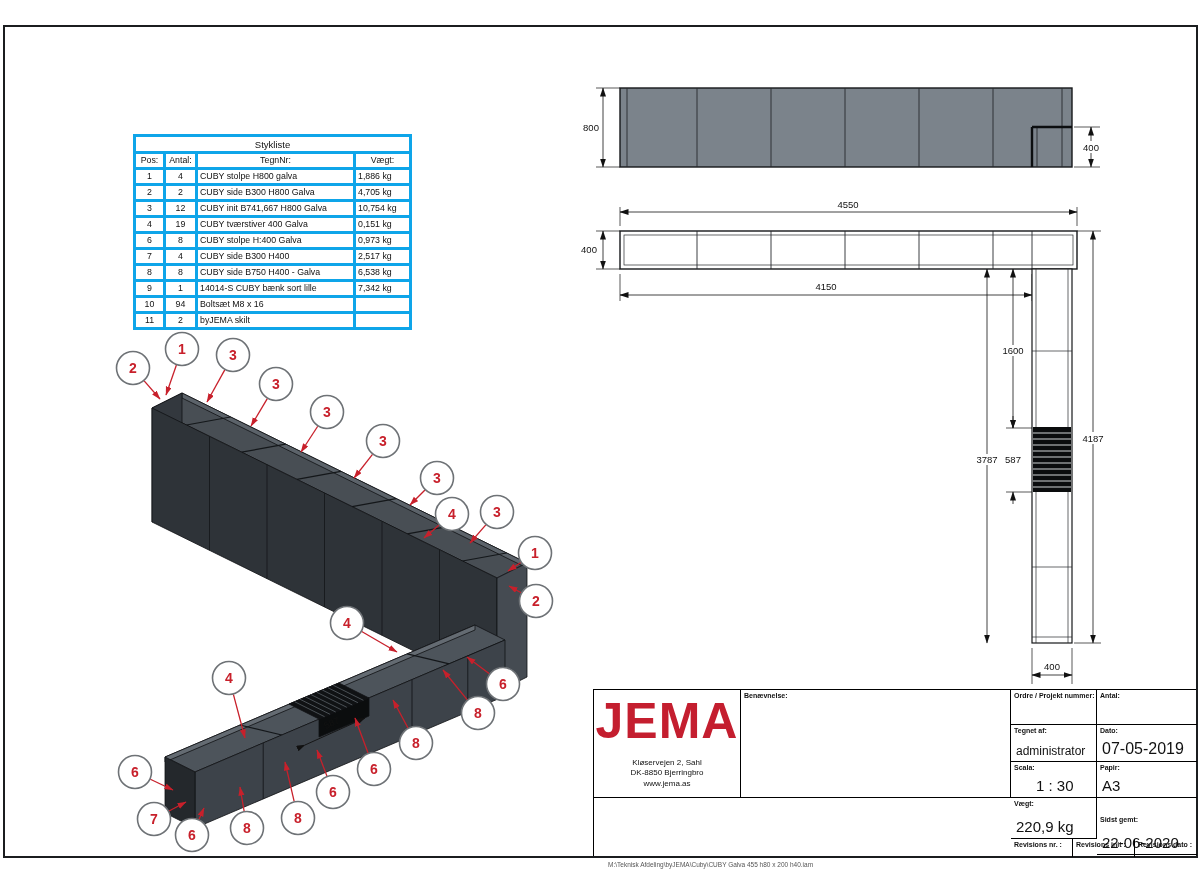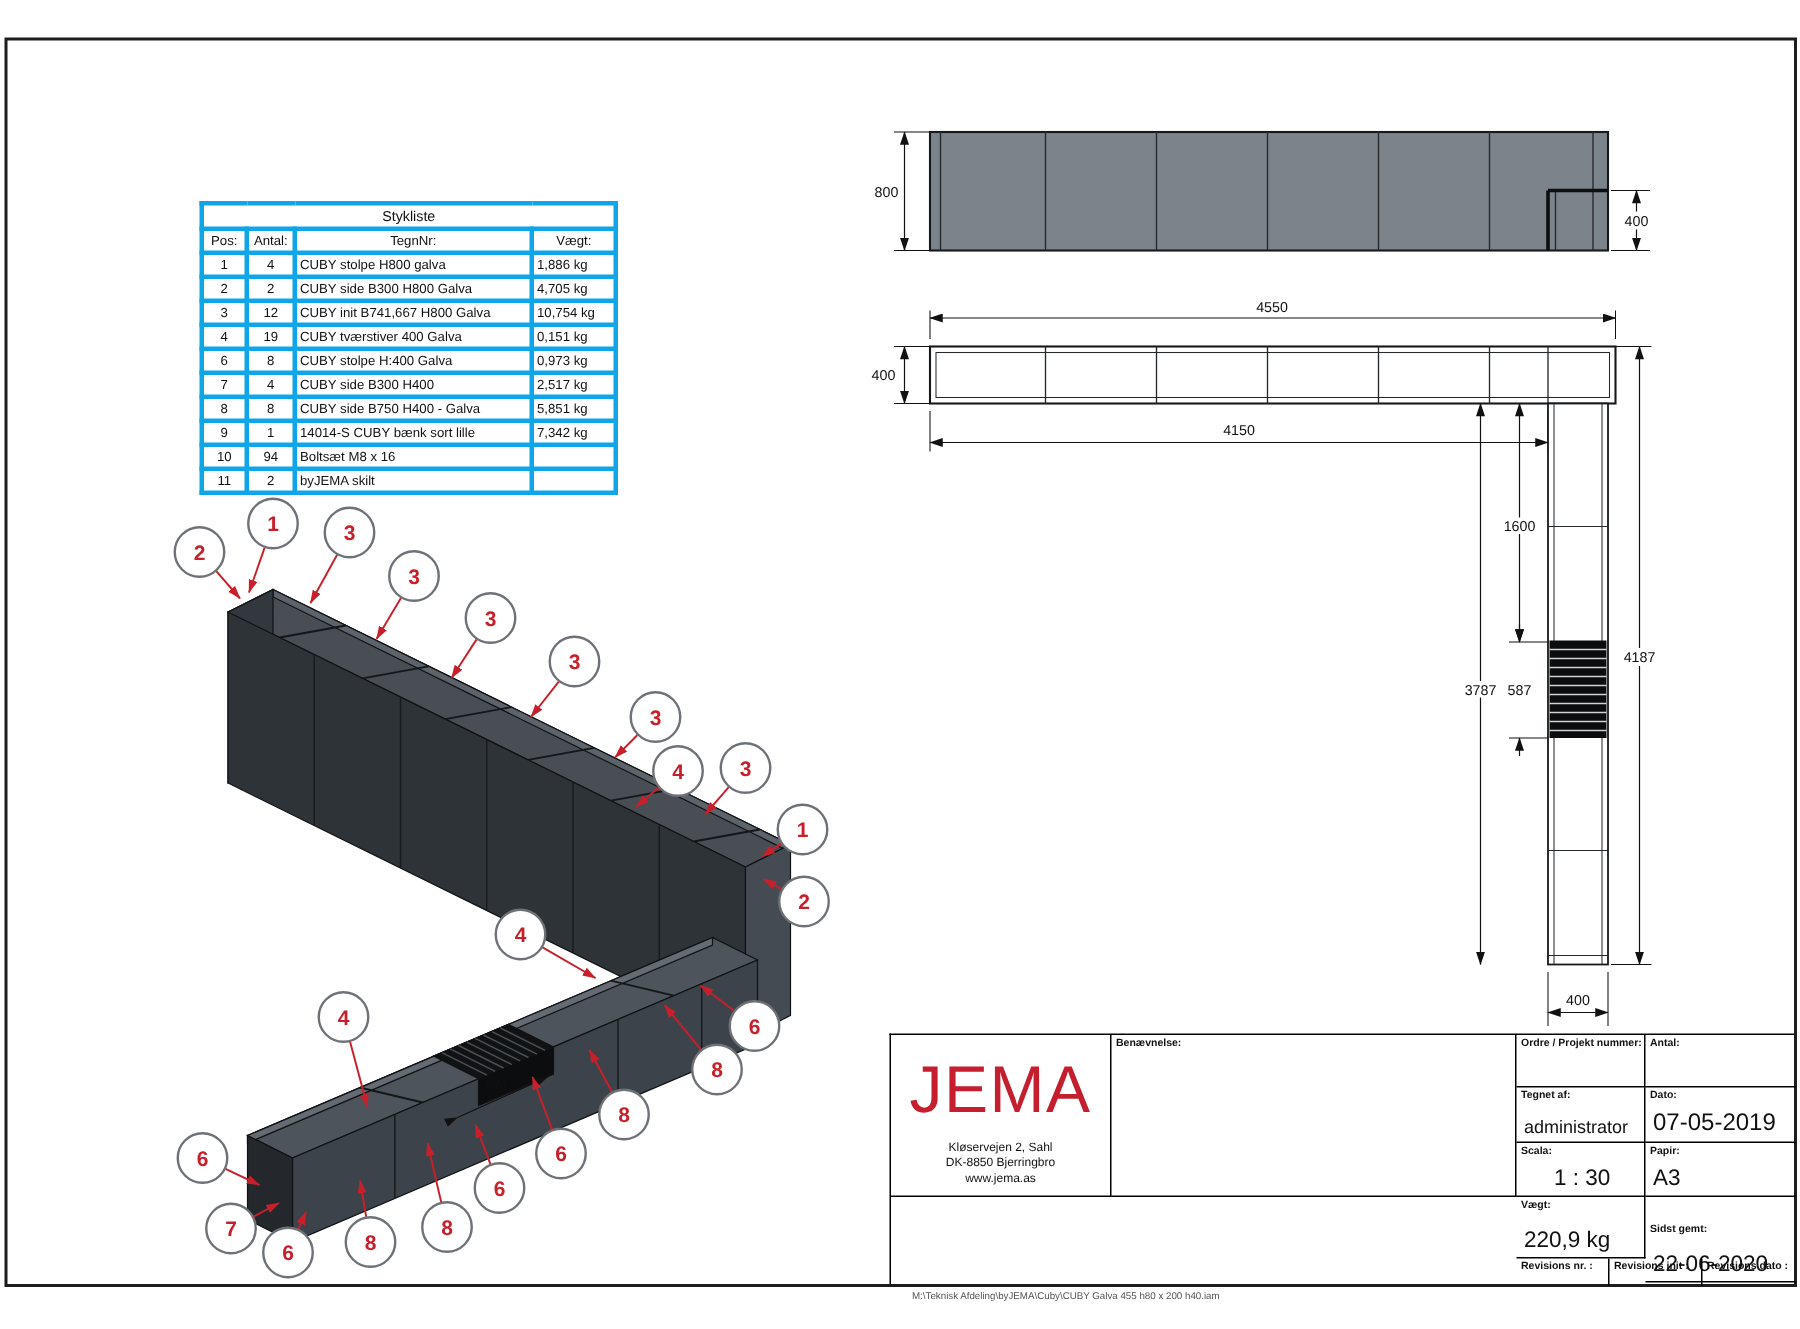--- a/index.html
+++ b/index.html
@@ -9,21 +9,21 @@
   .parts{position:absolute;left:133px;top:134px;width:276px;border-collapse:collapse;table-layout:fixed;}
   .parts th,.parts td{border:3px solid #0ea5e9;font-size:8.8px;font-weight:normal;padding:0 2px;height:13px;line-height:13px;white-space:nowrap;overflow:hidden;}
   .parts .ttl{text-align:center;font-size:9.5px;height:14px;}
   .parts .hdr td{text-align:center;}
   .parts td.c{text-align:center;}
   
   .tblock{position:absolute;left:593px;top:689px;width:603px;height:167px;border-left:1.5px solid #000;border-top:1.5px solid #000;box-sizing:border-box;background:#fff;}
   .cell{position:absolute;box-sizing:border-box;border-right:1px solid #000;border-bottom:1px solid #000;}
   .cell .lab{font-size:7px;font-weight:bold;position:absolute;left:3px;top:2px;white-space:nowrap;}
   .cell .val{position:absolute;left:5px;bottom:3px;white-space:nowrap;}
-  .logo{color:#c41e2f;font-weight:normal;font-size:44px;letter-spacing:1px;text-align:center;margin-top:12px;font-family:"Liberation Sans",sans-serif;}
+  .logo{color:#c41e2f;font-weight:bold;font-size:50px;letter-spacing:1px;text-align:center;margin-top:2px;font-family:"Liberation Sans",sans-serif;}
   .addr{font-size:8px;text-align:center;line-height:1.3;margin-top:8px;}
   .disc{font-size:7.3px;font-weight:bold;font-style:italic;position:absolute;left:5px;top:4px;white-space:nowrap;}
   .fpath{position:absolute;left:608px;top:861px;font-size:6.5px;color:#555;}
   svg{position:absolute;overflow:visible;}
   text{font-family:"Liberation Sans",sans-serif;fill:#111;}
   .dim{font-size:9.5px;}
 </style>
 </head>
 <body>
 
@@ -81,21 +81,21 @@
       <tr>
         <td class="c">7</td>
         <td class="c">4</td>
         <td>CUBY side B300 H400</td>
         <td>2,517 kg</td>
       </tr>
       <tr>
         <td class="c">8</td>
         <td class="c">8</td>
         <td>CUBY side B750 H400 - Galva</td>
-        <td>5,851 kg</td>
+        <td>6,538 kg</td>
       </tr>
       <tr>
         <td class="c">9</td>
         <td class="c">1</td>
         <td>14014-S CUBY bænk sort lille</td>
         <td>7,342 kg</td>
       </tr>
       <tr>
         <td class="c">10</td>
         <td class="c">94</td>

